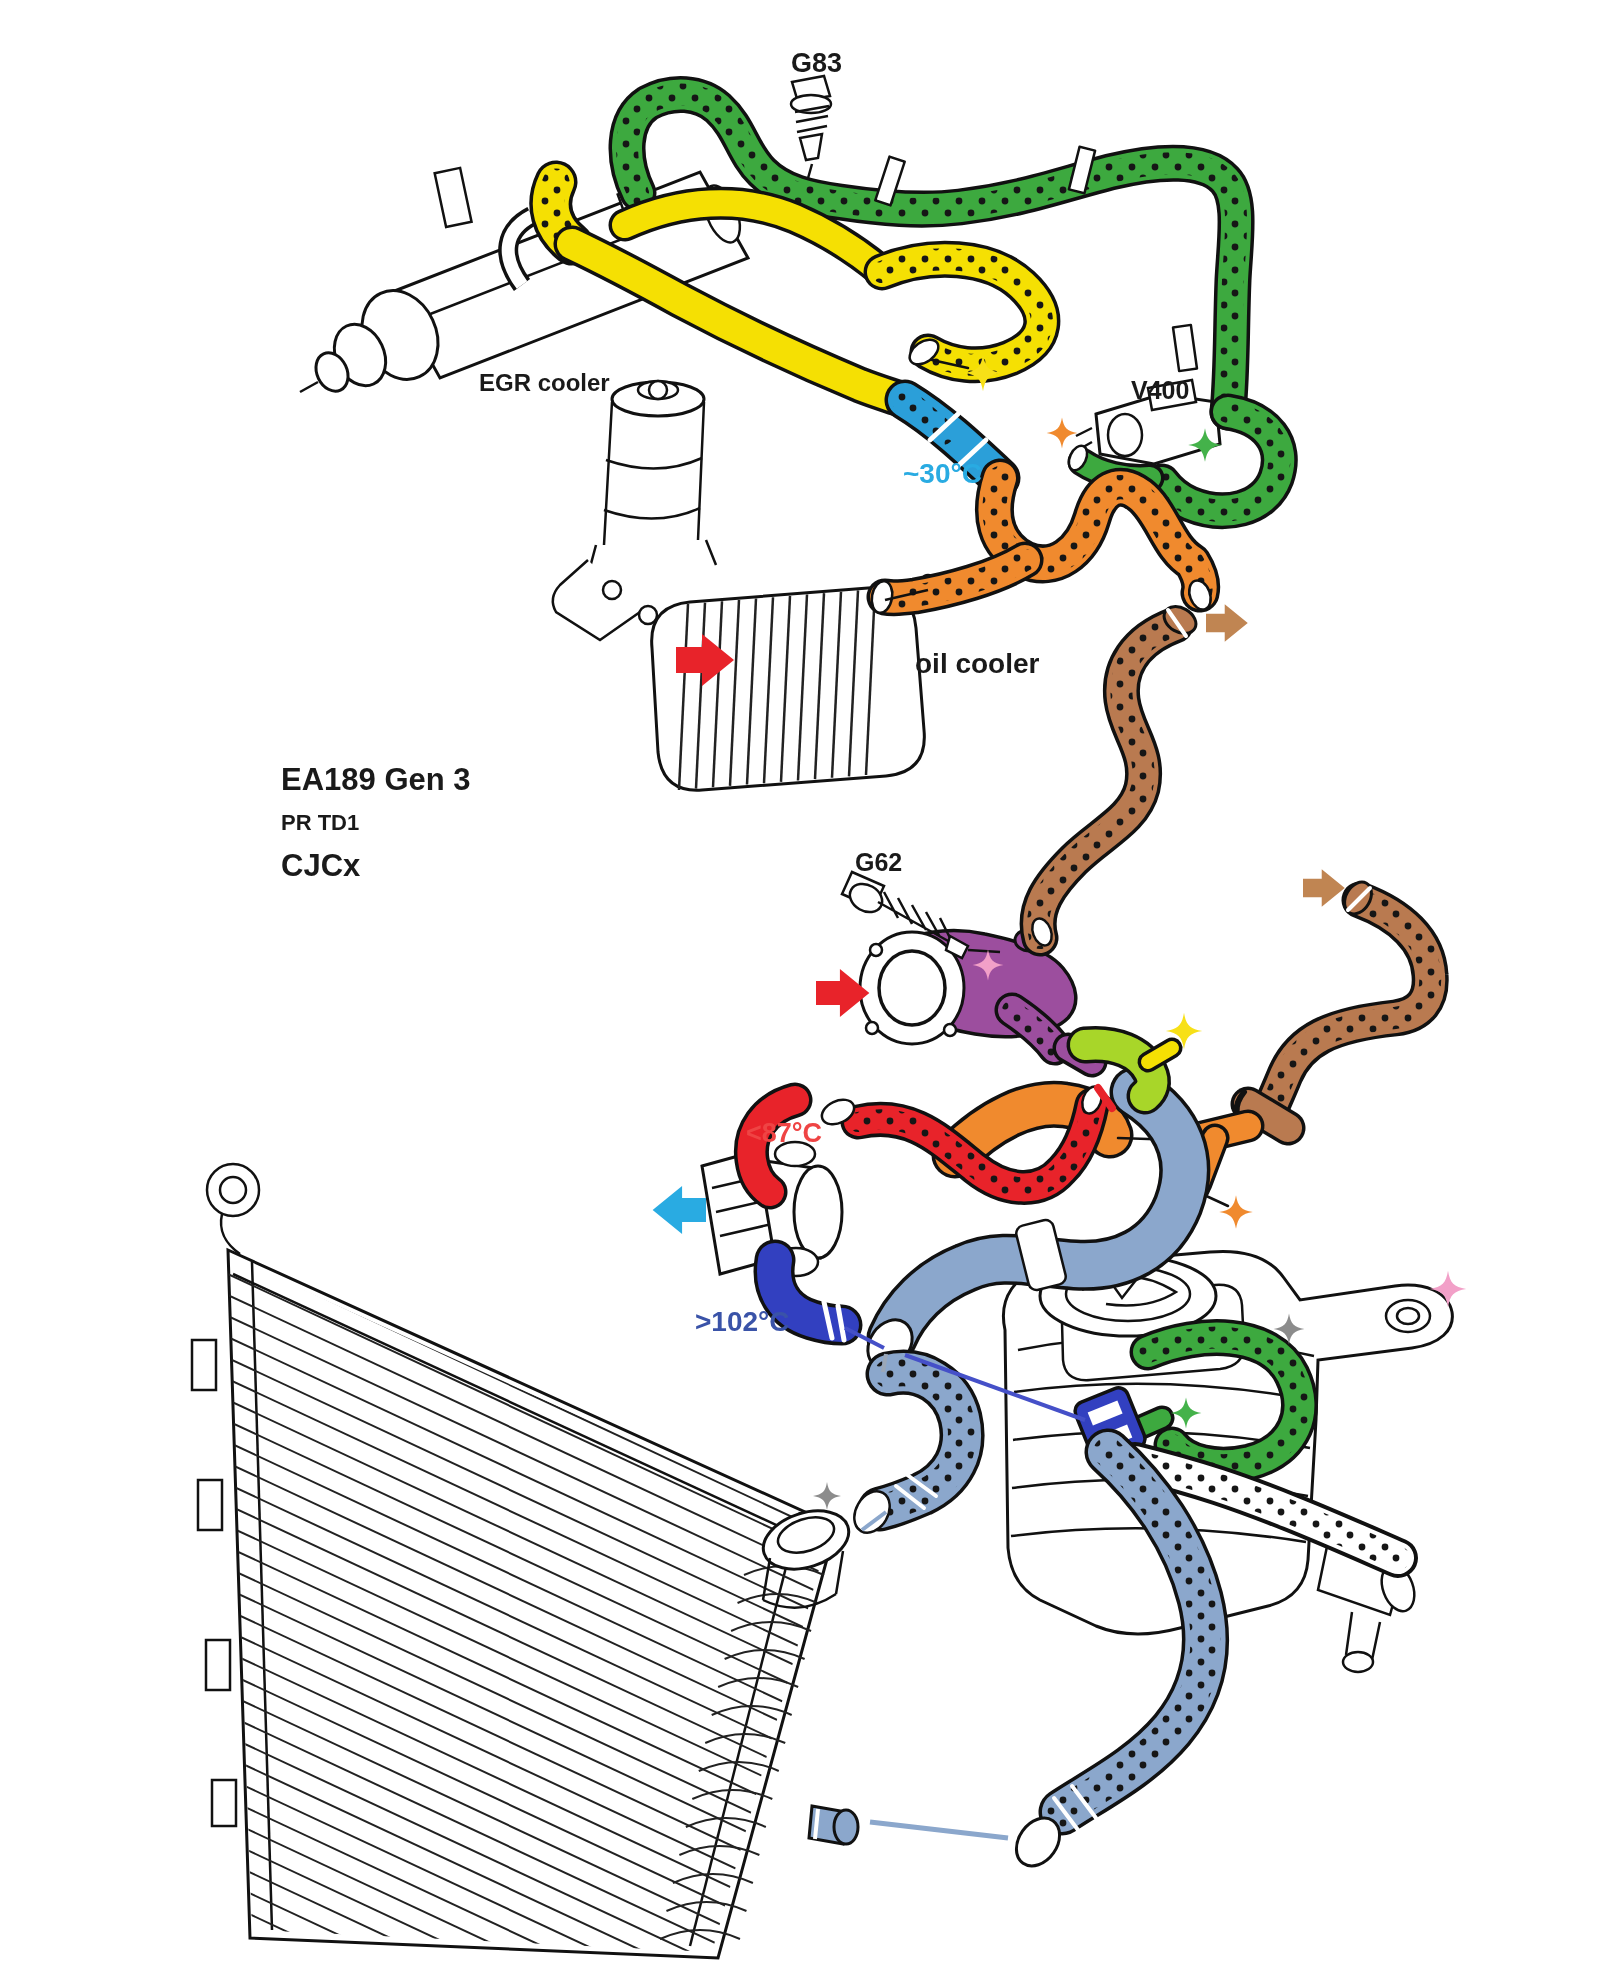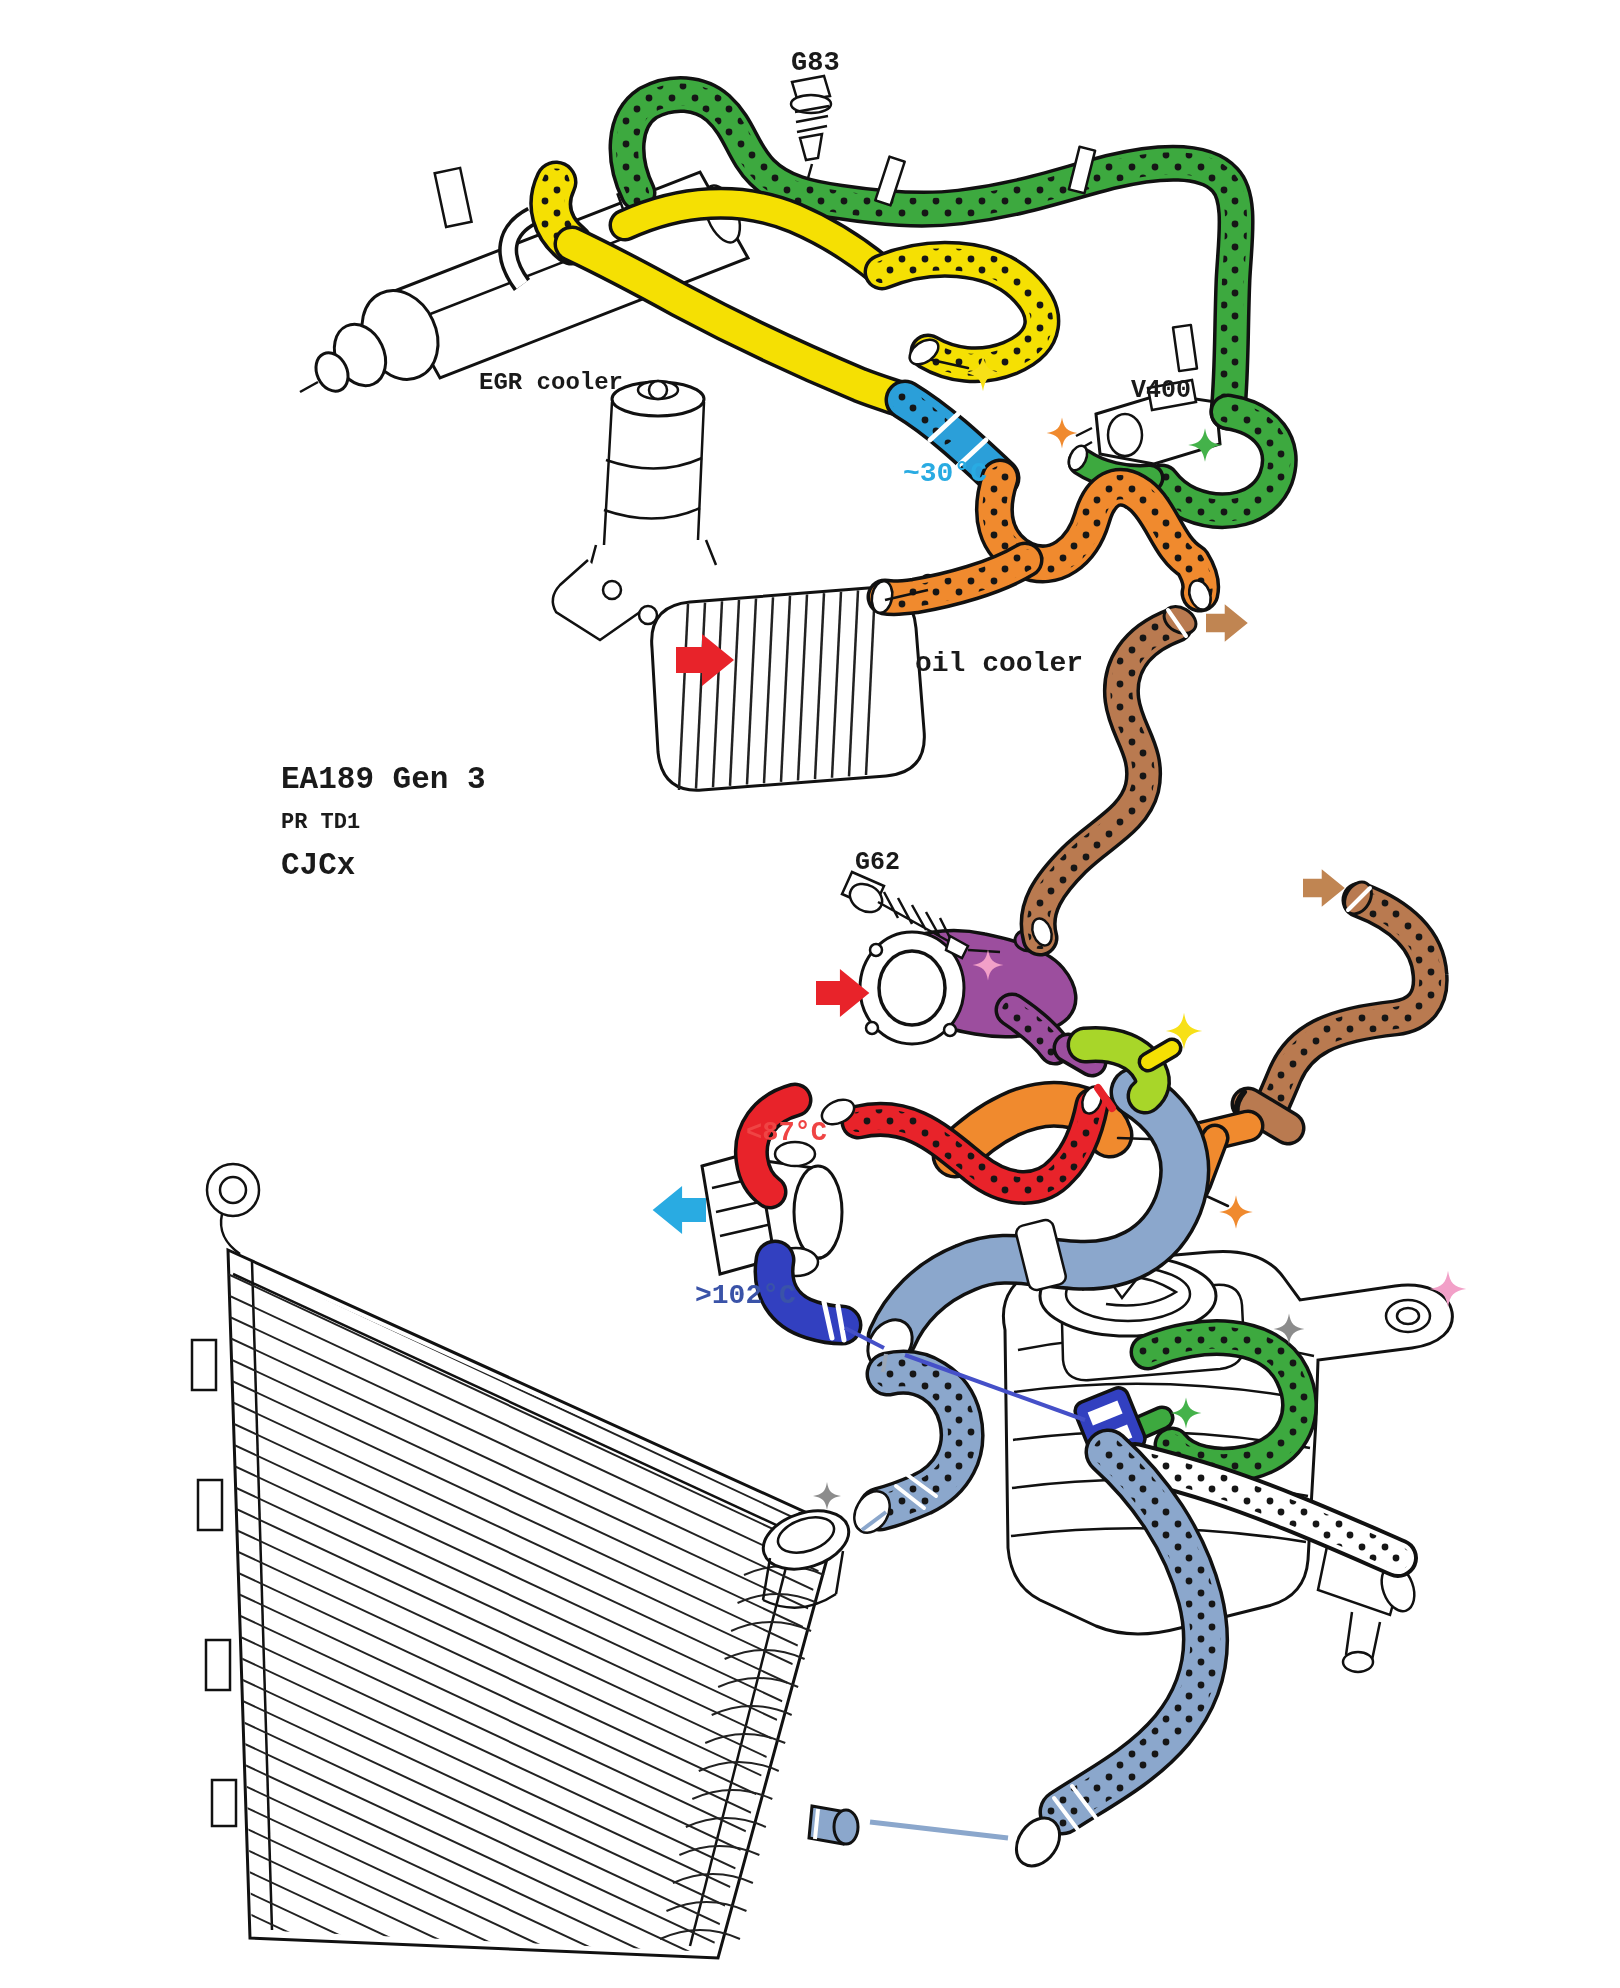--- a/index.html
+++ b/index.html
@@ -1,22 +1,22 @@
 <!DOCTYPE html>
 <html><head>
 <meta charset="utf-8">
 <style>
   html,body{margin:0;padding:0;background:#fff;}
   #stage{position:relative;width:1620px;height:1988px;background:#ffffff;overflow:hidden;
-         font-family:Liberation Mono, monospace;}
+         font-family:Liberation Sans, sans-serif;}
   #stage svg{position:absolute;left:0;top:0;}
   .lbl{position:absolute;font-weight:bold;color:#1a1a1a;white-space:nowrap;letter-spacing:0;}
   .lbl-cyan{color:#29ABE2;}
   .lbl-red{color:#ef4444;}
-  .lbl-blue{color:#3A53A8;}
+  .lbl-blue{color:#3A53A8;margin-top:26px;}
   .outline{stroke:#111;fill:none;}
   .dots{stroke:url(#dotpat);fill:none;}
   .thin{stroke:#111;stroke-width:2.5;fill:none;}
   .part{fill:#fff;stroke:#111;stroke-width:3;}
   .part2{fill:#fff;stroke:#111;stroke-width:2.5;}
 </style>
 </head>
 <body>
 
 <div id="stage">

